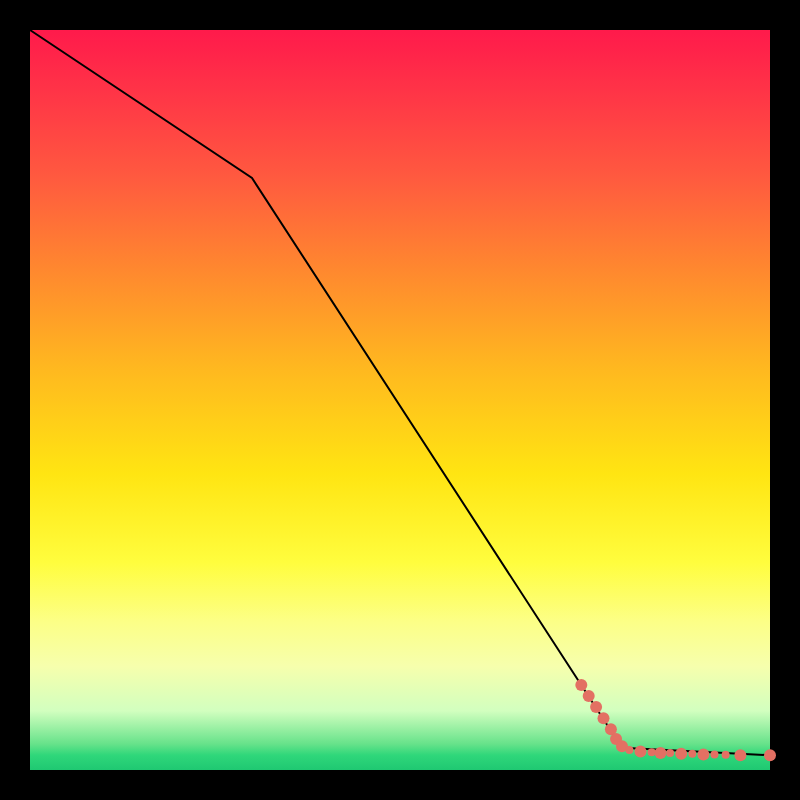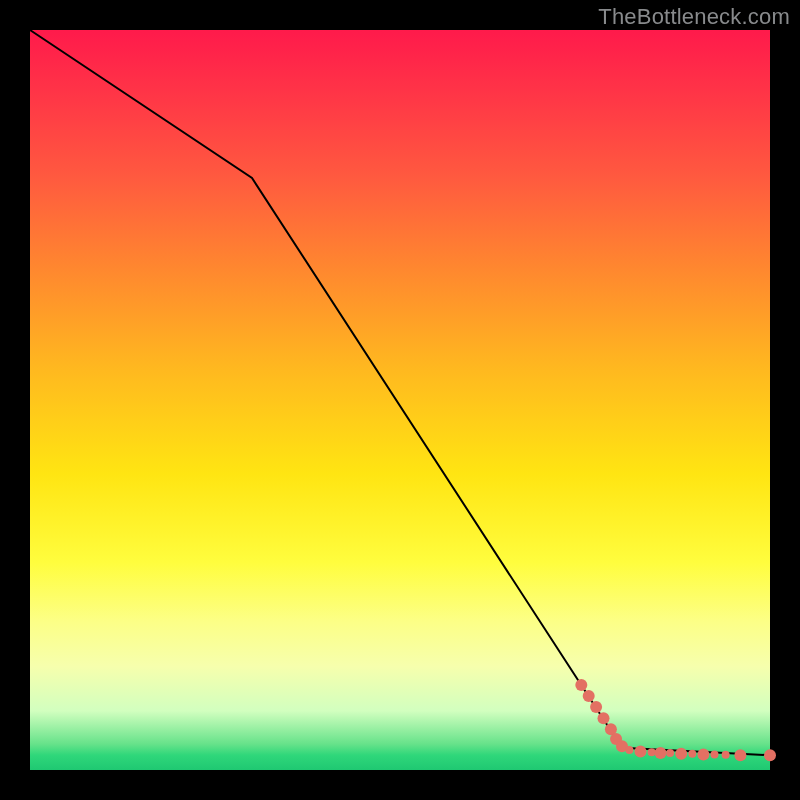--- a/index.html
+++ b/index.html
@@ -84,14 +84,13 @@
         <circle cx="651.20" cy="723.72" r="6" fill="#e37063"></circle>
         <circle cx="662.30" cy="723.72" r="4" fill="#e37063"></circle>
         <circle cx="673.40" cy="724.46" r="6" fill="#e37063"></circle>
         <circle cx="684.50" cy="724.46" r="4" fill="#e37063"></circle>
         <circle cx="695.60" cy="724.83" r="4" fill="#e37063"></circle>
         <circle cx="710.40" cy="725.20" r="6" fill="#e37063"></circle>
         <circle cx="740.00" cy="725.20" r="6" fill="#e37063"></circle>
       </g>
   </svg>
 
-  <div class="attribution">TheBottleneck.com</div>
 </div>
 
 </body></html>

